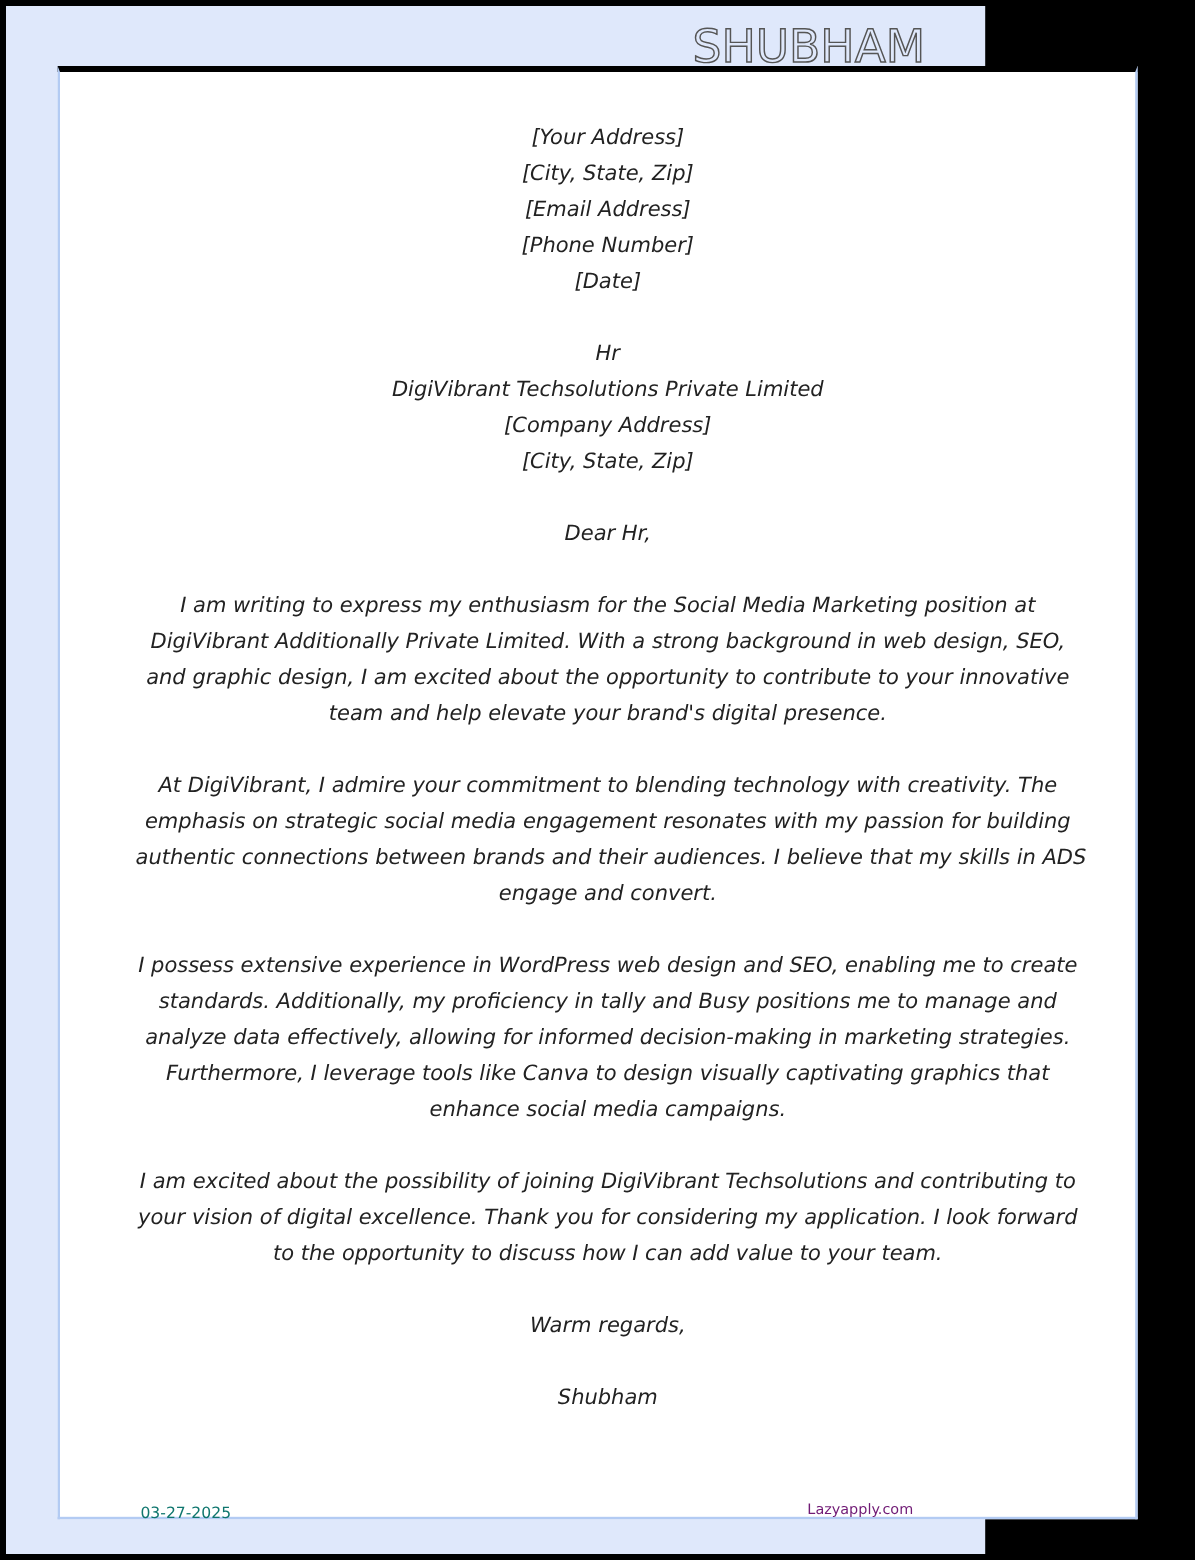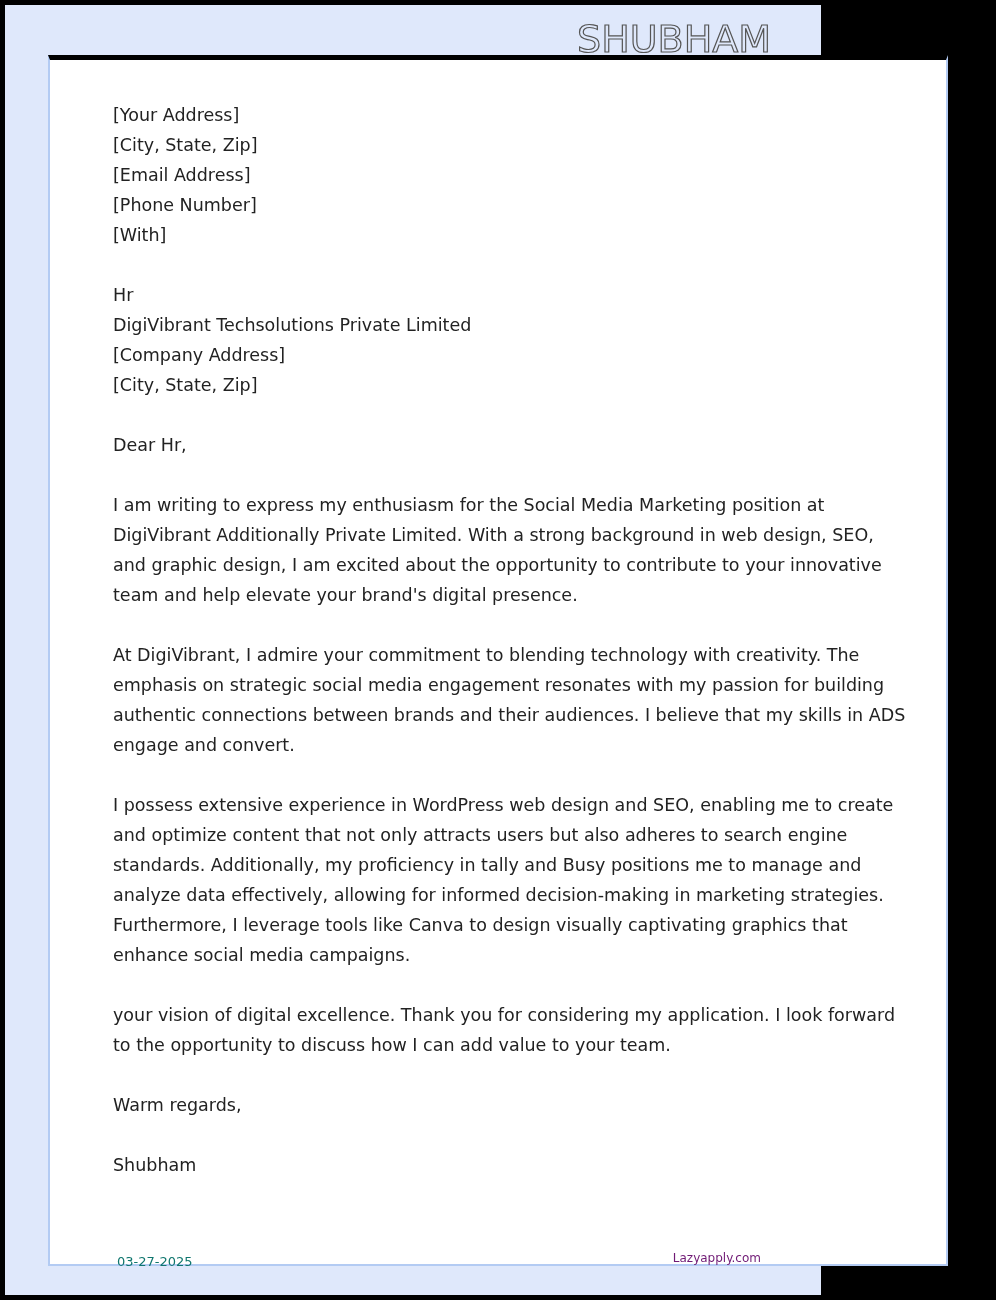--- a/index.html
+++ b/index.html
@@ -8,20 +8,21 @@
     background: #000;
     position: relative;
     overflow: hidden;
     font-family: "DejaVu Sans", sans-serif;
   }
   .frame {
     position: absolute;
     left: 5px; top: 5px;
     width: 816px; height: 1290px;
     background: #dfe8fb;
+    text-align: center;
   }
   .name {
     position: absolute;
     right: 50px; top: 12px;
     font-family: "DejaVu Sans", sans-serif;
     font-size: 38px;
     line-height: 44px;
     color: #dfe8fb;
     -webkit-text-stroke: 1.2px #555;
     letter-spacing: 0px;
@@ -38,21 +39,21 @@
   }
   .content {
     position: absolute;
     left: 50px; top: 40px;
     width: 800px;
     font-size: 17.5px;
     line-height: 30px;
     color: #222;
   }
   .line { display: block; white-space: nowrap; }
-  .para { margin: 0 0 30px 13px; }
+  .para { margin: 0 0 30px 13px; font-style: italic; }
   .date {
     position: absolute;
     left: 112px; top: 1245px;
     font-size: 13px;
     color: #0f766e;
     line-height: 24px;
   }
   .brand {
     position: absolute;
     right: 60px; top: 1245px;
@@ -67,21 +68,21 @@
 <div class="frame">
   <div class="name">SHUBHAM</div>
 
   <div class="page">
     <div class="content">
       <div class="para">
         <span class="line">[Your Address]</span>
         <span class="line">[City, State, Zip]</span>
         <span class="line">[Email Address]</span>
         <span class="line">[Phone Number]</span>
-        <span class="line">[With]</span>
+        <span class="line">[Date]</span>
       </div>
       <div class="para">
         <span class="line">Hr</span>
         <span class="line">DigiVibrant Techsolutions Private Limited</span>
         <span class="line">[Company Address]</span>
         <span class="line">[City, State, Zip]</span>
       </div>
       <div class="para">Dear Hr,</div>
 
       <div class="para">
@@ -91,27 +92,27 @@
         <span class="line">team and help elevate your brand's digital presence.</span>
       </div>
       <div class="para">
         <span class="line">At DigiVibrant, I admire your commitment to blending technology with creativity. The</span>
         <span class="line">emphasis on strategic social media engagement resonates with my passion for building</span>
         <span class="line">authentic connections between brands and their audiences. I believe that my skills in ADS</span>
         <span class="line">engage and convert.</span>
       </div>
       <div class="para">
         <span class="line">I possess extensive experience in WordPress web design and SEO, enabling me to create</span>
-        <span class="line">and optimize content that not only attracts users but also adheres to search engine</span>
         <span class="line">standards. Additionally, my proficiency in tally and Busy positions me to manage and</span>
         <span class="line">analyze data effectively, allowing for informed decision-making in marketing strategies.</span>
         <span class="line">Furthermore, I leverage tools like Canva to design visually captivating graphics that</span>
         <span class="line">enhance social media campaigns.</span>
       </div>
       <div class="para">
+        <span class="line">I am excited about the possibility of joining DigiVibrant Techsolutions and contributing to</span>
         <span class="line">your vision of digital excellence. Thank you for considering my application. I look forward</span>
         <span class="line">to the opportunity to discuss how I can add value to your team.</span>
       </div>
       <div class="para">Warm regards,</div>
       <div class="para">Shubham</div>
     </div>
   </div>
 
   <div class="date">03-27-2025</div>
   <div class="brand">Lazyapply.com</div>

